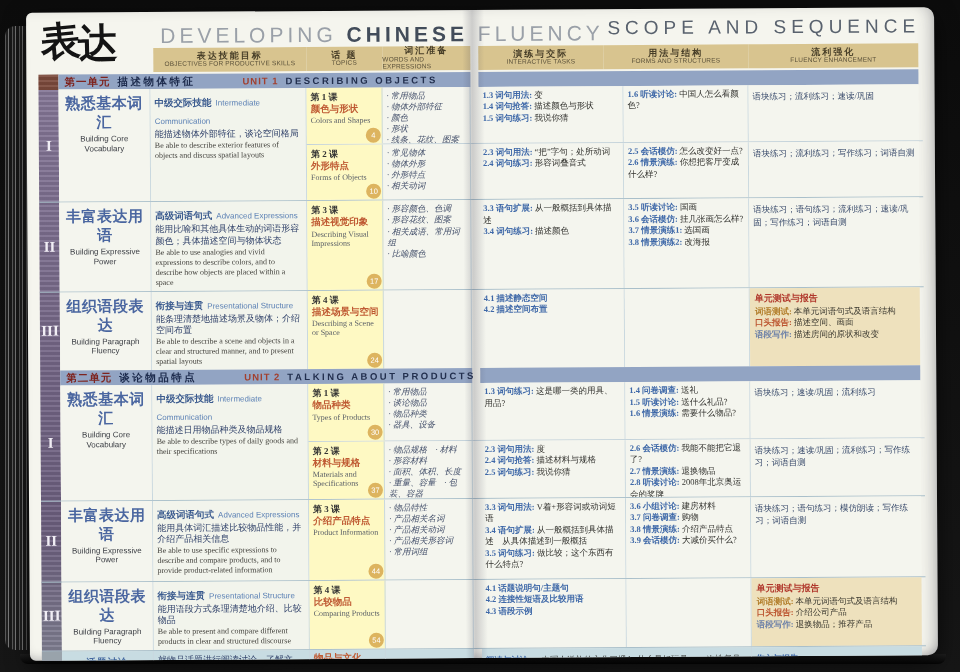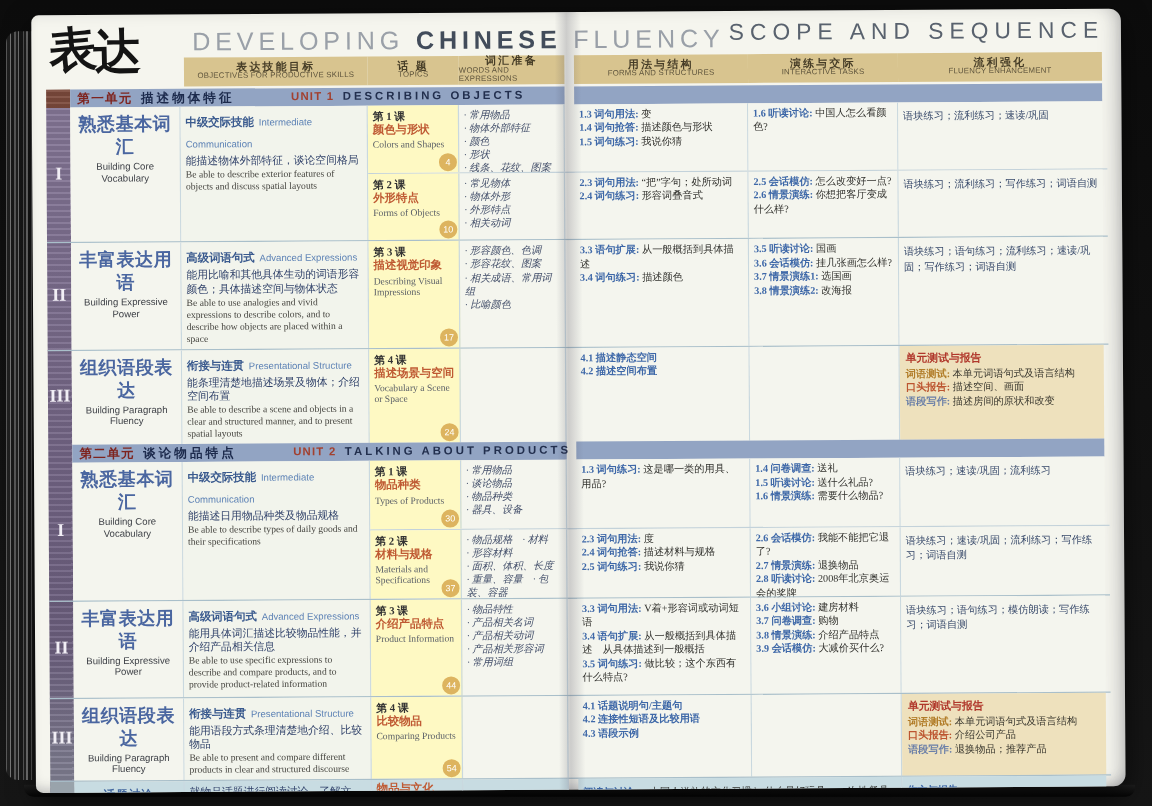--- a/index.html
+++ b/index.html
@@ -125,27 +125,27 @@
           </div>
         <div class="hb w76">
             <span class="z">话 题</span>
             <span class="e">TOPICS</span>
           </div>
         <div class="hb w88">
             <span class="z">词汇准备</span>
             <span class="e">WORDS AND EXPRESSIONS</span>
           </div>
         <div class="wgap"></div>
+        <div class="hb w125">
+            <span class="z">演练与交际</span>
+            <span class="e">INTERACTIVE TASKS</span>
+          </div>
         <div class="hb w145">
             <span class="z">用法与结构</span>
             <span class="e">FORMS AND STRUCTURES</span>
-          </div>
-        <div class="hb w125">
-            <span class="z">演练与交际</span>
-            <span class="e">INTERACTIVE TASKS</span>
           </div>
         <div class="hb w170">
             <span class="z">流利强化</span>
             <span class="e">FLUENCY ENHANCEMENT</span>
           </div>
       </div>
     </div>
 
     <div class="grid">
       <div class="strip"></div>
@@ -280,21 +280,21 @@
         <div class="cell obj">
           <span class="obj-zh-head">衔接与连贯</span> <span class="obj-en-head">Presentational Structure</span>
           <div class="obj-zh">能条理清楚地描述场景及物体；介绍空间布置</div>
           <div class="obj-en">Be able to describe a scene and objects in a clear and structured manner, and to present spatial layouts</div>
         </div>
         <div class="lessons">
           <div class="lrow" style="min-height:54px">
             <div class="cell topic">
                 <div class="lesson-no">第 4 课</div>
                 <div class="lesson-zh">描述场景与空间</div>
-                <div class="lesson-en">Vocabulary a Scene or Space</div>
+                <div class="lesson-en">Describing a Scene or Space</div>
                 <div class="pgc">24</div>
               </div>
             <div class="cell words"></div>
             <div class="gut"></div>
             <div class="cell forms">
                 <div class="pair"><span class="lbl">4.1 描述静态空间</span><span class="txt"></span></div>
                 <div class="pair"><span class="lbl">4.2 描述空间布置</span><span class="txt"></span></div>
               </div>
             <div class="cell tasks"></div>
             <div class="cell flu tbcell">

